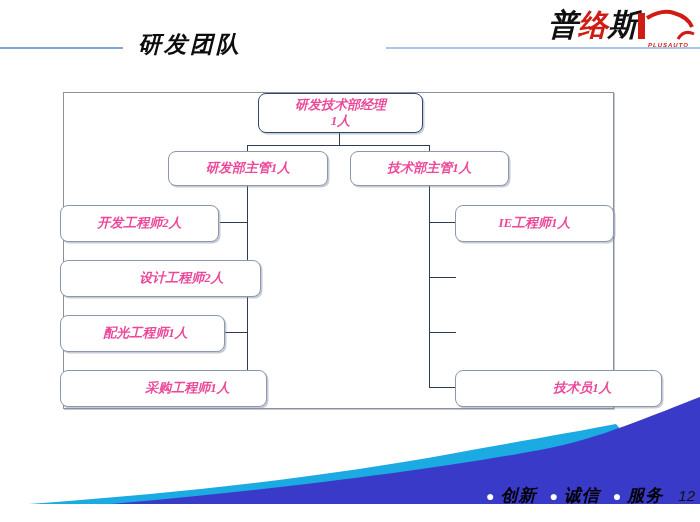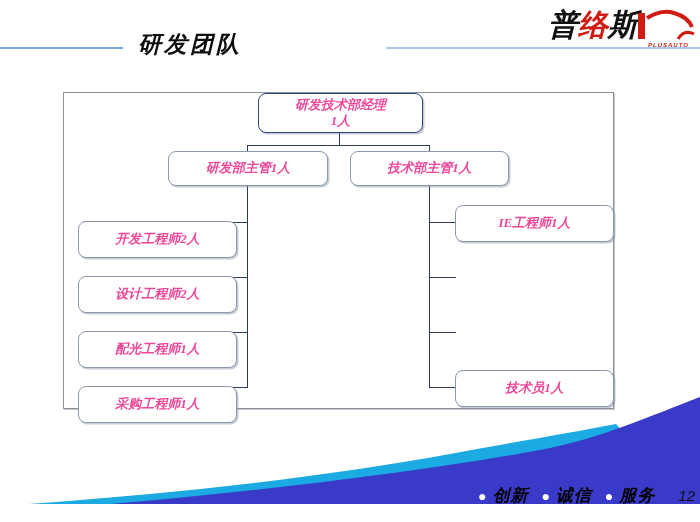--- a/index.html
+++ b/index.html
@@ -40,38 +40,38 @@
     position:absolute;background:#ffffff;border:1px solid #8a97ad;
     border-radius:8px;display:flex;flex-direction:column;align-items:center;
     justify-content:center;color:#ec4899;font-weight:700;
     font-family:"Liberation Serif",serif;font-size:13px;line-height:1.25;
     box-shadow:1.5px 1.5px 0 rgba(130,140,160,0.45);z-index:2;text-align:center;
   }
   .node-root{left:258px;top:93px;width:163px;height:38px;border-color:#2f4870;}
   .node-mgr-l{left:168px;top:151px;width:158px;height:33px;}
   .node-mgr-r{left:350px;top:151px;width:157px;height:33px;}
   .leaf{width:157px;height:35px;}
-  .leaf-l{left:78px;margin-top:16px;}
+  .leaf-l{left:60px;}
   .leaf-r{left:455px;}
-  .row1{top:205px;}.row2{top:260px;}.row3{top:315px;}.row4{top:370px;}
+  .row1{top:205px;}.row2{top:260px;padding-left:42px;}.row3{top:315px;padding-left:6px;}.row4{top:370px;padding-left:48px;}
   .conn{position:absolute;background:#2f3b52;z-index:1;}
   
   .wave{position:absolute;left:0;top:392px;width:700px;height:130px;}
   
   .footer-row{
     position:absolute;top:484px;right:5px;display:flex;align-items:center;
     gap:13px;z-index:5;
   }
   .value-item{display:flex;align-items:center;gap:6px;}
   .bullet{color:#ffffff;font-size:14px;line-height:1;}
   .value-label{
     color:#000000;font-size:17px;font-weight:700;
     font-family:"Liberation Serif",serif;letter-spacing:1px;
   }
-  .page-num{color:#111111;font-size:15px;margin-left:10px;font-weight:400;text-align:center;}
+  .page-num{color:#111111;font-size:15px;margin-left:2px;font-weight:400;text-align:center;}
 </style>
 </head>
 <body>
 
 <div class="slide">
 
   <div class="page-title">研发团队</div>
   <div class="rule rule-left"></div>
   <div class="rule rule-right"></div>
 

